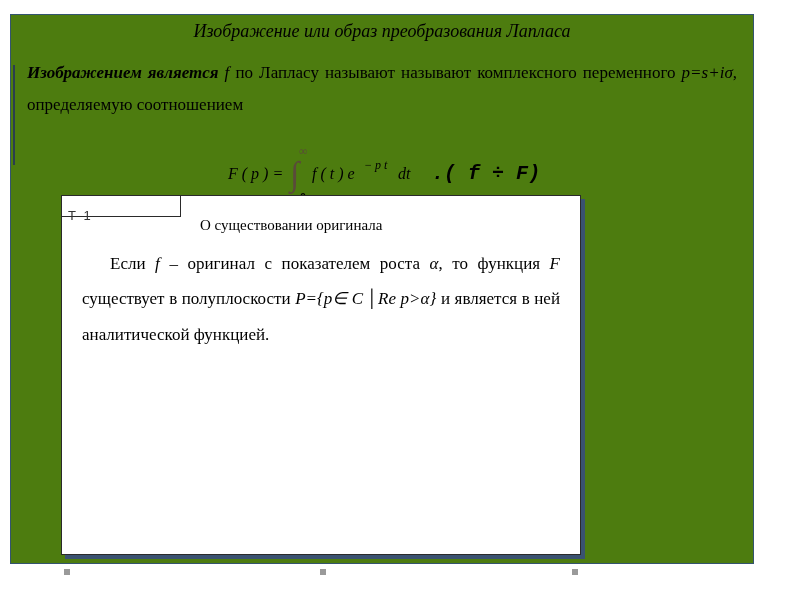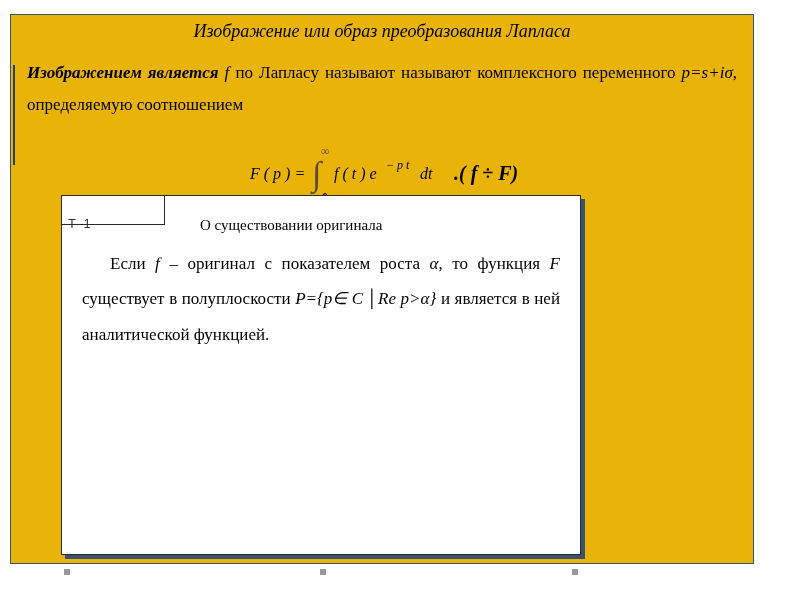--- a/index.html
+++ b/index.html
@@ -11,21 +11,21 @@
     font-size: 17px;
     color: #000;
     overflow: hidden;
   }
   .slide {
     position: absolute;
     left: 10px;
     top: 14px;
     width: 744px;
     height: 550px;
-    background: #eab308;
+    background: #4d7c0f;
     border: 1px solid #34546f;
   }
   .left-marker {
     position: absolute;
     left: 2px;
     top: 50px;
     width: 2px;
     height: 100px;
     background: #2b3d4f;
   }
@@ -59,47 +59,48 @@
     display: inline-block;
     vertical-align: middle;
   }
   .formula-after {
     display: inline-block;
     vertical-align: middle;
     font-size: 20px;
     font-style: italic;
     font-weight: bold;
     margin-left: 4px;
+    font-family: Liberation Mono, monospace;
   }
   .theorem-box {
     position: absolute;
     left: 50px;
     top: 180px;
     width: 520px;
     height: 360px;
     background: #fff;
     border: 1px solid #2a2a2a;
     box-shadow: 4px 4px 0 #3a5270;
     padding: 14px 20px 14px 20px;
     line-height: 2.1;
     text-align: justify;
     font-size: 17px;
   }
   .theorem-label {
     position: absolute;
     left: -1px;
     top: -1px;
-    width: 104px;
+    width: 120px;
     height: 22px;
     border: 1px solid #2a2a2a;
     background: #fff;
     font-family: Arial, sans-serif;
     font-size: 13px;
     letter-spacing: 2px;
-    padding: 14px 6px;
+    padding: 6px 6px;
     color: #333;
   }
   .theorem-title {
     margin-left: 118px;
     margin-bottom: 4px;
     font-size: 15px;
   }
   .theorem-body {
     text-indent: 28px;
   }

